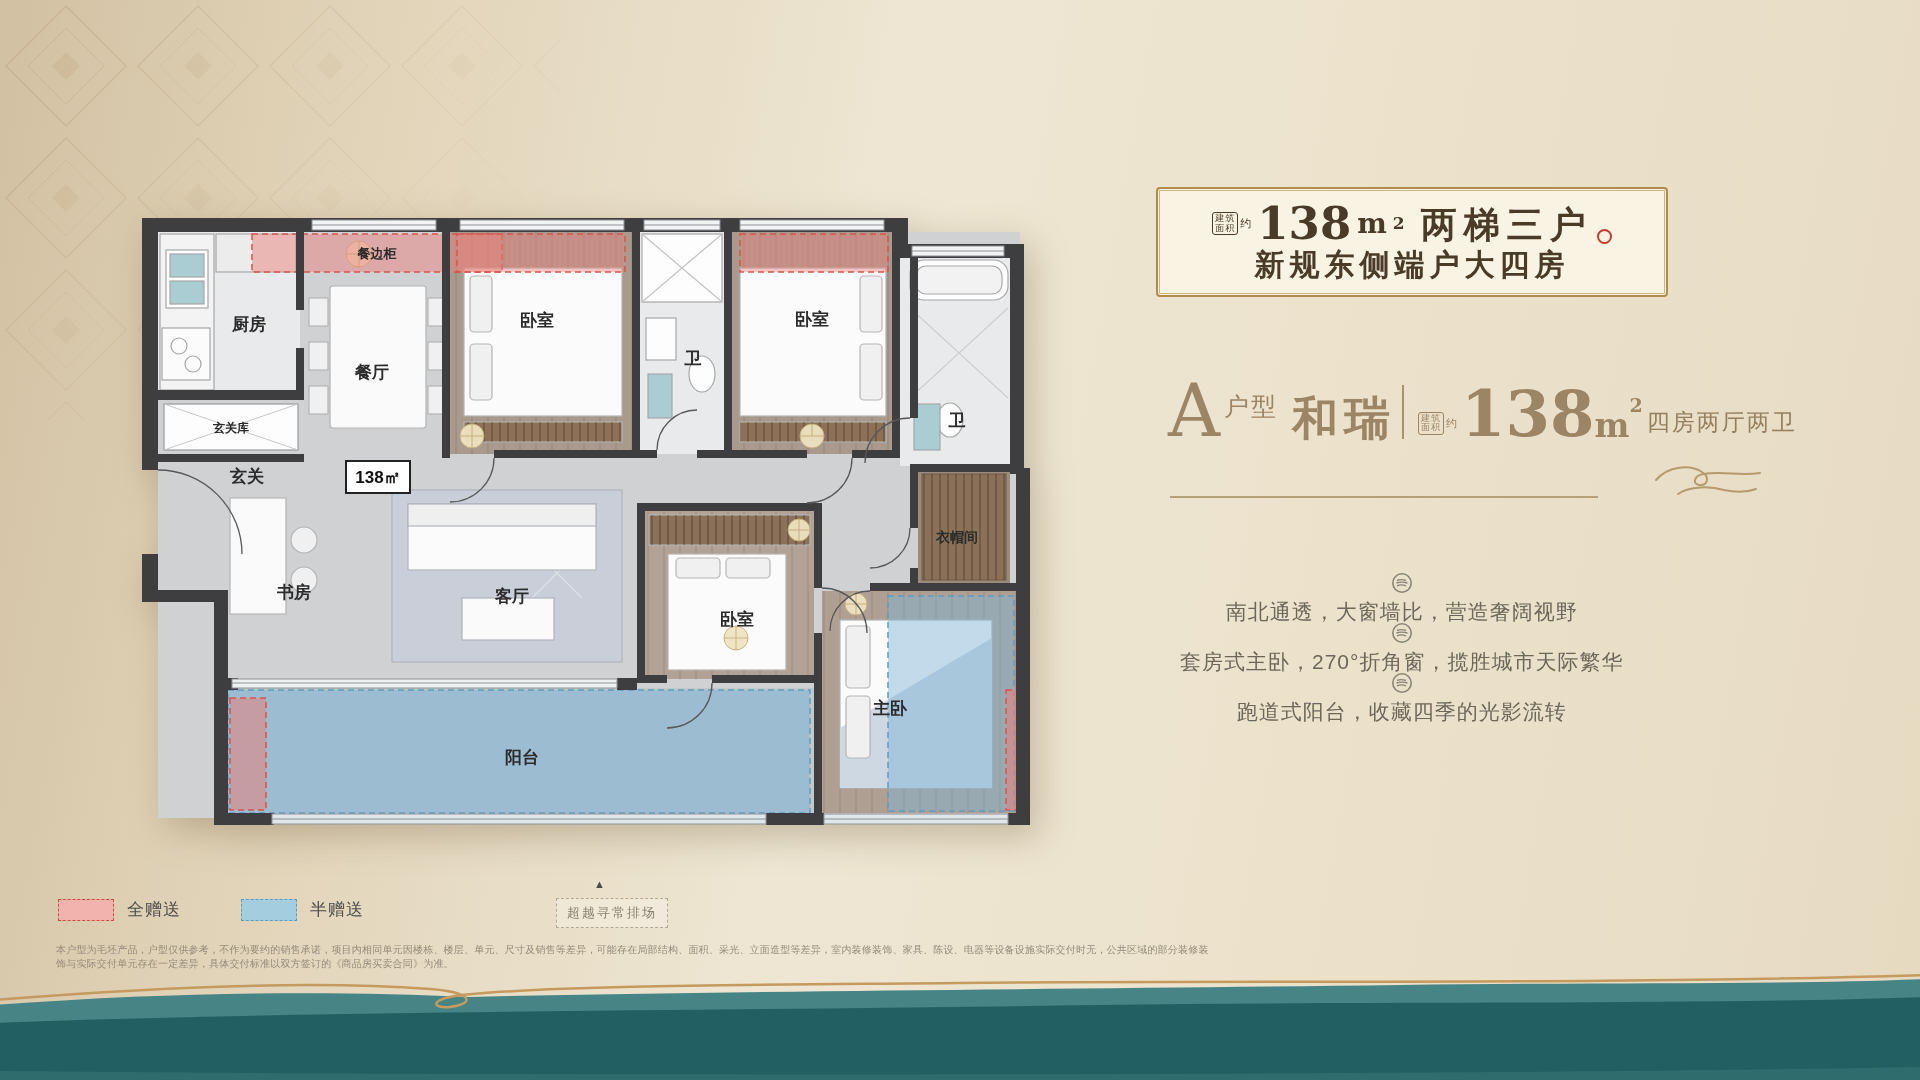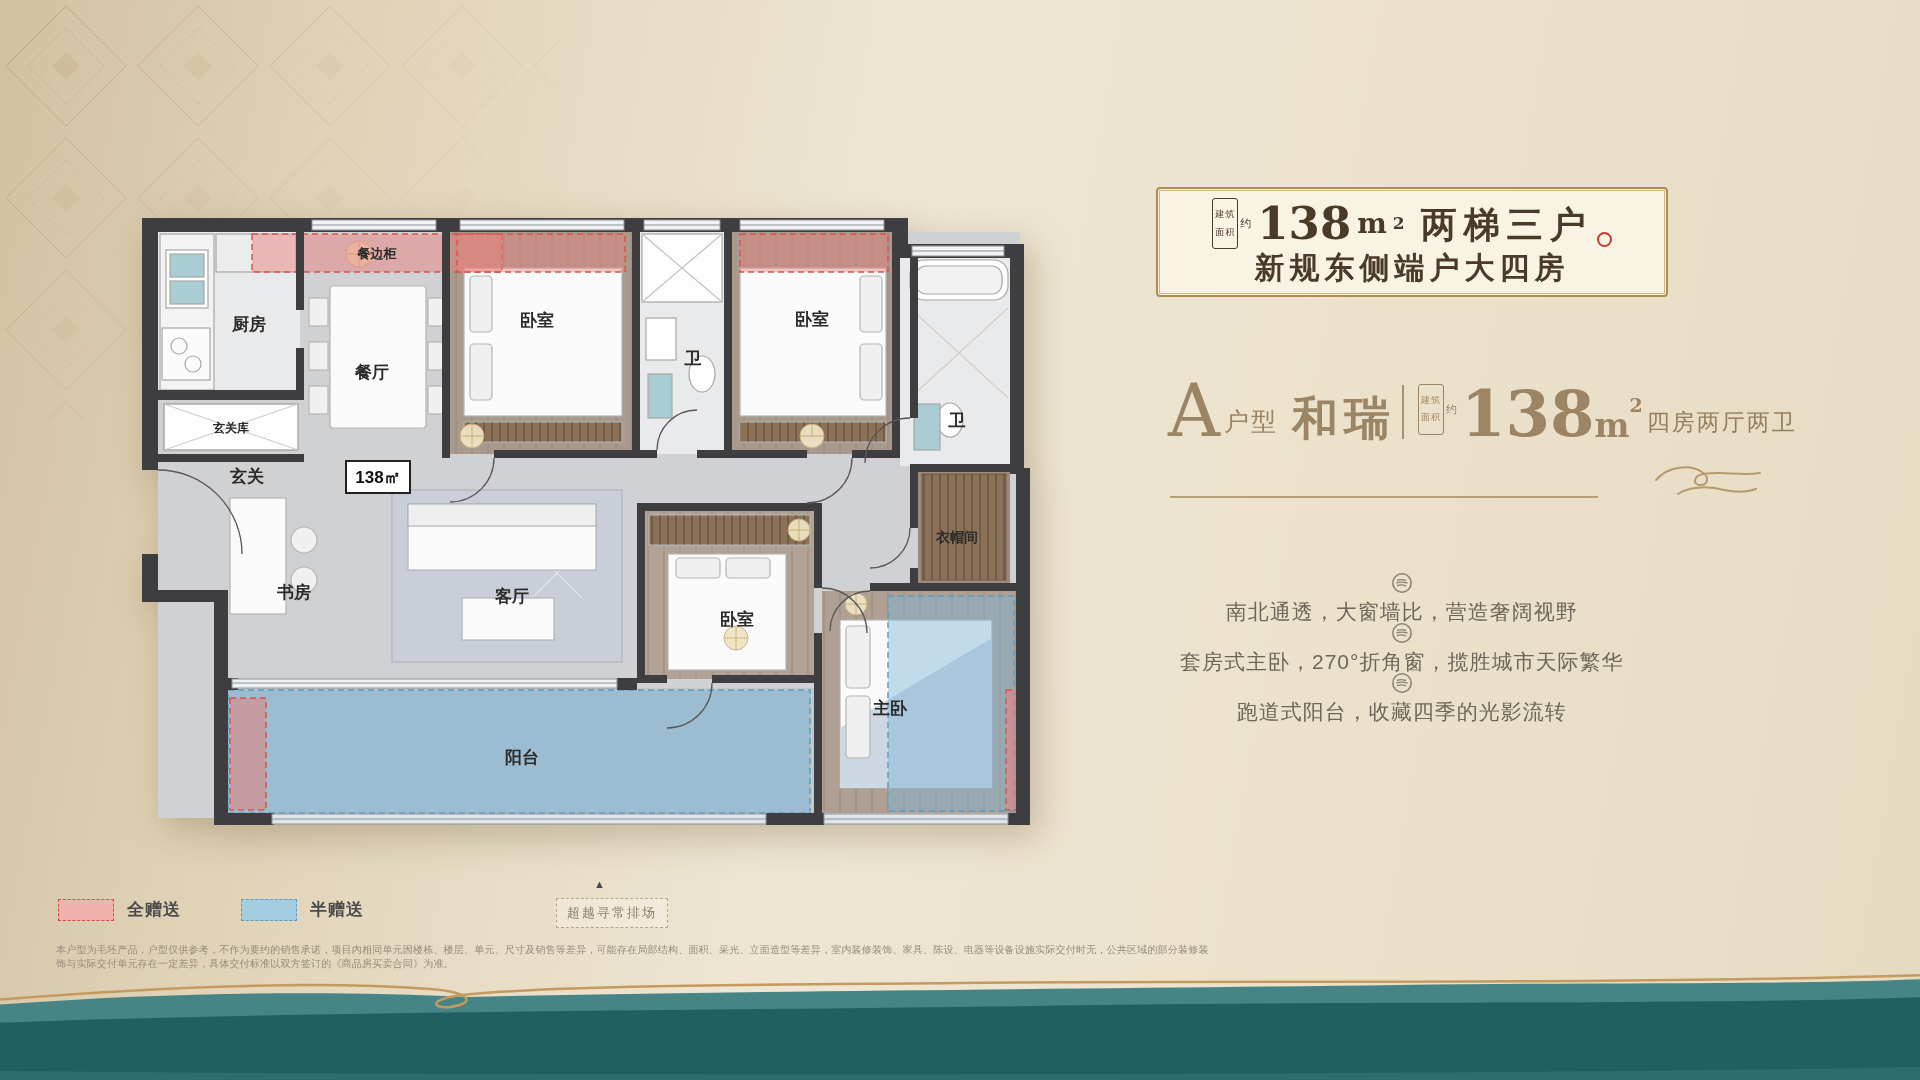--- a/index.html
+++ b/index.html
@@ -22,43 +22,43 @@
   }
   .title-line1{display:flex;align-items:center;gap:6px;color:#4a3a28;}
   .t-num{font-family:"DejaVu Serif",serif;font-weight:bold;font-size:45px;line-height:1;}
   .t-unit{font-family:"DejaVu Serif",serif;font-weight:bold;font-size:28px;line-height:1;}
   .t-sup{font-family:"DejaVu Serif",serif;font-weight:bold;font-size:17px;vertical-align:14px;line-height:1;}
   .t-rest{font-family:"DejaVu Serif",serif;font-weight:600;font-size:36px;letter-spacing:7px;line-height:1;margin-left:10px;}
   .title-line2{font-family:"DejaVu Serif",serif;font-weight:600;font-size:30px;letter-spacing:5px;color:#4a3a28;line-height:1.15;}
   .seal{width:11px;height:11px;border:2.5px solid #c43a30;border-radius:50%;align-self:flex-end;margin:0 0 2px -2px;}
   
   .abadge{display:flex;align-items:center;gap:2px;}
-  .abadge .bx{border:1px solid currentColor;border-radius:3px;padding:11px 2px;display:flex;flex-direction:column;line-height:1.05;gap:8px;}
+  .abadge .bx{border:1px solid currentColor;border-radius:3px;padding:1px 2px;display:flex;flex-direction:column;line-height:1.05;}
   .abadge .bx span{font-size:9px;letter-spacing:1px;}
   .abadge .yue{font-size:11px;}
   .title-line1 .abadge{color:#4a3a28;}
   
   .spec{left:1168px;top:381px;display:flex;align-items:flex-end;color:#9c8565;}
   .sp-A{font-family:"DejaVu Serif",serif;font-size:72px;line-height:.82;}
-  .sp-type{font-size:25px;margin:0 14px 3px 4px;letter-spacing:2px;}
+  .sp-type{font-size:25px;margin:0 14px 18px 4px;letter-spacing:2px;}
   .sp-name{font-family:Liberation Serif, serif;font-weight:bold;font-size:46px;line-height:.95;letter-spacing:6px;margin-top:16px;}
   .sp-div{width:2px;height:54px;background:#a8916c;margin:0 14px 2px 6px;}
   .spec .abadge{color:#9c8565;margin:0 4px 6px 0;}
   .sp-num{font-family:"DejaVu Serif",serif;font-weight:bold;font-size:64px;line-height:.82;}
   .sp-unit{font-family:"DejaVu Serif",serif;font-weight:bold;font-size:33px;line-height:.9;}
   .sp-sup{font-family:"DejaVu Serif",serif;font-weight:bold;font-size:19px;line-height:1;margin-bottom:26px;}
   .sp-rooms{font-size:23px;letter-spacing:2px;margin:0 0 3px 4px;color:#94805f;}
   .underline{left:1170px;top:496px;width:428px;height:2px;background:#b5a078;}
   
   .features{left:1180px;top:572px;list-style:none;margin:0;padding:0;}
   .features li{display:flex;align-items:center;gap:6px;height:24px;margin-bottom:26px;flex-direction:column;}
   .features li span{font-size:21px;color:#6d675a;letter-spacing:1px;line-height:24px;}
   .f-ico{flex:0 0 22px;height:22px;}
   
-  .legend{left:58px;top:898px;display:flex;align-items:center;font-weight:bold;}
+  .legend{left:58px;top:898px;display:flex;align-items:center;}
   .sw{width:56px;height:22px;box-sizing:border-box;}
   .sw.red{background:#f0b3ae;border:1.5px dashed #d84b42;}
   .sw.blue{background:#a5cde0;border:1.5px dashed #5e9dc2;margin-left:60px;}
   .legend .lab{font-size:17px;color:#4c4c4c;margin-left:13px;letter-spacing:1px;}
   .marker{left:594px;top:878px;font-size:11px;color:#4a4a4a;}
   .sug-tag{left:556px;top:898px;border:1px dashed #b3a893;color:#8a8170;
     font-size:13px;letter-spacing:2px;padding:5px 10px;background:rgba(250,246,236,.4);}
   .disclaimer{left:56px;top:943px;width:1160px;font-size:10px;color:#958b7b;letter-spacing:.2px;font-family:Liberation Mono, monospace;}
   
   #plan{left:112px;top:168px;filter:drop-shadow(8px 12px 18px rgba(90,66,30,.28));}

